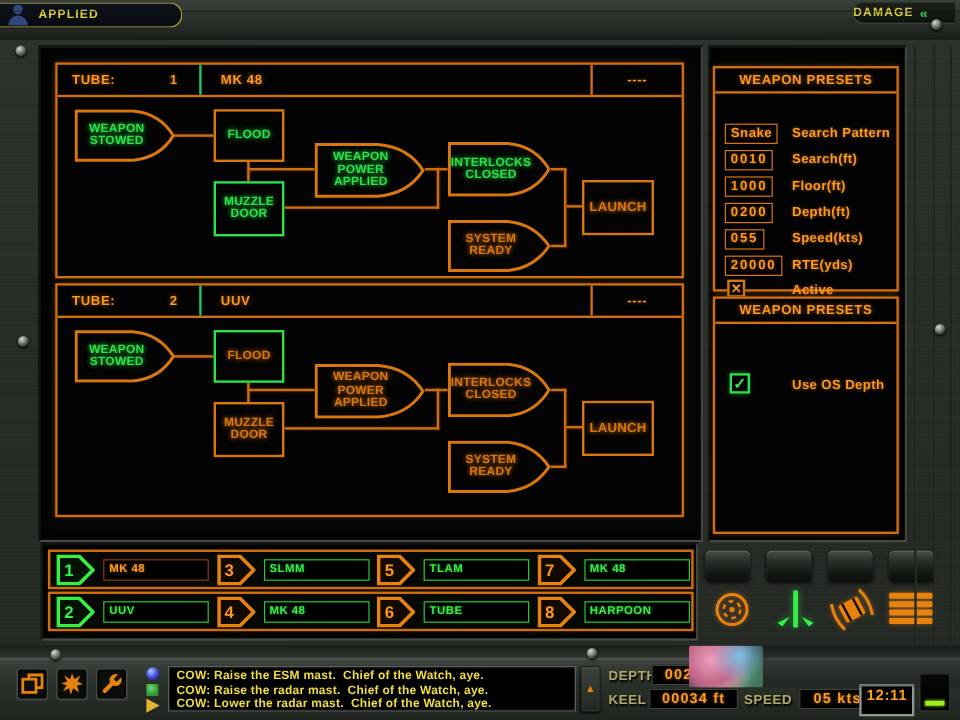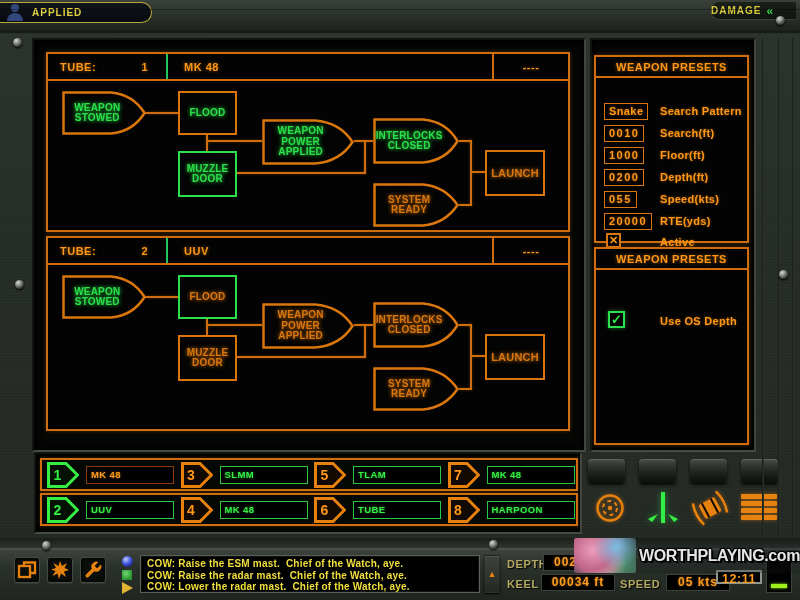--- a/index.html
+++ b/index.html
@@ -119,21 +119,21 @@
   .msgbox{position:absolute;left:140px;top:555px;width:340px;height:38px;background:#000;
     border:1px solid #596059;box-shadow:inset 0 0 0 1px #101310;padding:2px 6px;overflow:hidden;}
   .msgline{color:#f0df3d;font-size:10px;line-height:11.5px;white-space:pre;letter-spacing:.2px;}
   .scrollbtn{position:absolute;left:484px;top:555px;width:16px;height:38px;cursor:pointer;
     background:linear-gradient(180deg,#3d433c,#232822);border:1px solid #14181450;border-radius:2px;
     display:flex;align-items:center;justify-content:center;color:#e8820f;font-size:9px;
     box-shadow:inset 0 1px 1px rgba(255,255,255,.12), 0 1px 2px #000;}
   .stat-lab{position:absolute;color:#b3a963;font-size:11px;letter-spacing:.6px;text-shadow:1px 1px 1px #000;}
   .stat-val{position:absolute;background:#000;border:1px solid #3c423c;color:#ff9d1f;font-size:12px;
     letter-spacing:1px;text-shadow:0 0 3px rgba(255,157,31,.5);}
-  .clock{position:absolute;left:716px;top:570px;width:46px;height:14px;line-height:15px;text-align:center;
+  .clock{position:absolute;left:716px;top:570px;width:46px;height:27px;line-height:15px;text-align:center;
     background:#000;border:2px solid #8f978f;color:#ff9d1f;font-size:12.5px;letter-spacing:.5px;}
   .health{position:absolute;left:766px;top:561px;width:26px;height:32px;background:#020202;border:1px solid #3c423c;}
   .health .bar{position:absolute;left:4px;bottom:4px;width:16px;height:4px;background:#9ef01a;box-shadow:0 0 3px #9ef01a;}
   
   .watermark{position:absolute;left:574px;top:538px;width:226px;height:35px;display:flex;align-items:center;
     z-index:50;background:rgba(18,22,26,.25);}
   .wm-art{width:62px;height:35px;flex:0 0 62px;border-radius:2px;opacity:.97;
     background:
       radial-gradient(circle at 68% 25%, #7ec4ee, rgba(126,196,238,0) 45%),
       radial-gradient(circle at 30% 35%, #f2a2c2, #c96a8e 40%, rgba(201,106,142,0) 70%),
@@ -504,16 +504,15 @@
   <div class="groove" style="left:792px"></div>
   <div class="screw" style="left:13px;top:38px"></div>
   <div class="screw" style="left:776px;top:16px"></div>
   <div class="screw" style="left:15px;top:280px"></div>
   <div class="screw" style="left:779px;top:270px"></div>
   <div class="screw" style="left:42px;top:541px"></div>
   <div class="screw" style="left:489px;top:540px"></div>
 
   <div class="watermark">
     <div class="wm-art"></div>
-    <div class="wm-text">WORTHPLAYING.com</div>
   </div>
 
 </div>
 
 </body></html>

